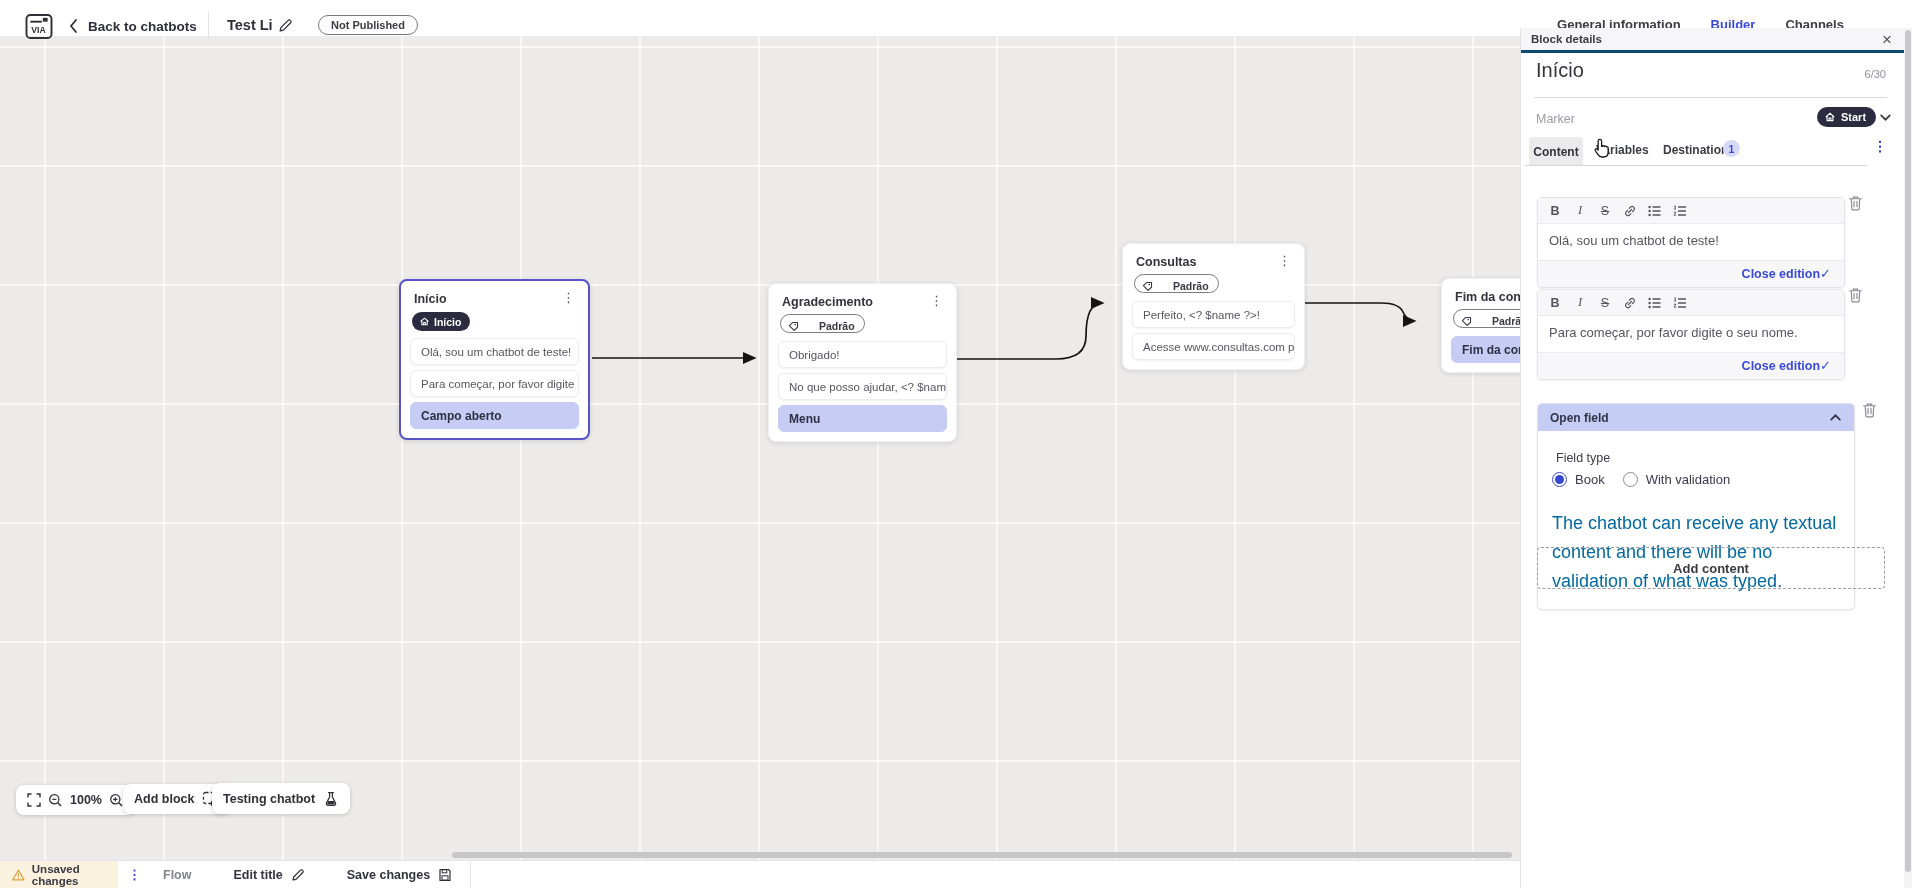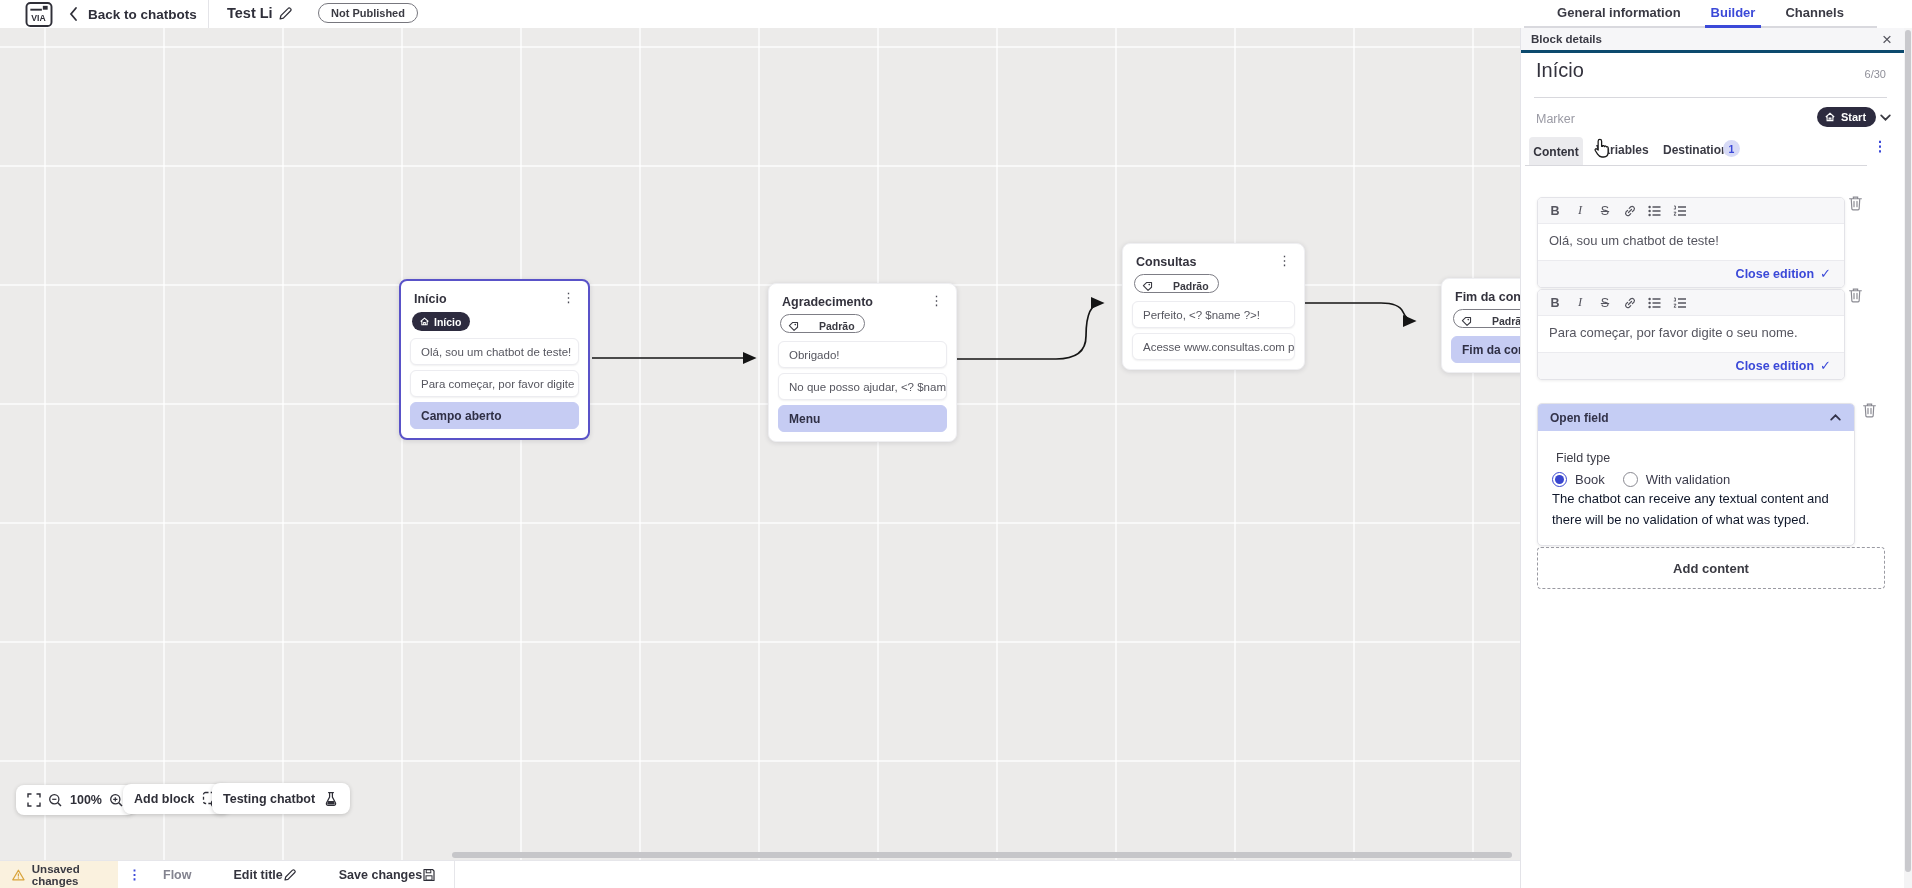--- a/index.html
+++ b/index.html
@@ -1,21 +1,21 @@
 <!DOCTYPE html>
 <html><head>
 <meta charset="utf-8">
 <style>
   * { margin:0; padding:0; box-sizing:border-box; }
   html,body { width:1912px; height:888px; overflow:hidden; }
   body { font-family:"Liberation Sans", sans-serif; color:#33323d; background:#fff; }
   .app { position:relative; width:1912px; height:888px; overflow:hidden; background:#fff; }
 
   
-  .topbar { position:absolute; left:0; top:0; width:1912px; height:24px; background:#fff; z-index:30;text-align:right; }
+  .topbar { position:absolute; left:0; top:12px; width:1912px; height:24px; background:#fff; z-index:30;text-align:right; }
   .logo { position:absolute; left:24px; top:2px; width:30px; height:25px; }
   .back-btn { position:absolute; left:68px; top:0; height:28px; display:flex; align-items:center; gap:10px; cursor:pointer; }
   .back-btn span { font-size:13.5px; font-weight:600; color:#2f2f3a; }
   .tb-divider { position:absolute; left:208px; top:0; width:1px; height:28px; background:#e4e4e8; }
   .bot-title { position:absolute; left:227px; top:5px; font-size:14.5px; font-weight:600; color:#2f2f3a; }
   .tb-pencil { position:absolute; left:278px; top:6px; }
   .status-pill { position:absolute; left:318px; top:3px; height:20px; padding:0 12px; border:1px solid #77777e; border-radius:10px; font-size:11px; font-weight:600; color:#3a3a42; display:flex; align-items:center; }
   .top-tabs { position:absolute; left:1524px; top:0; width:353px; height:28px; display:flex; align-items:center; justify-content:center; gap:30px; }
   .top-tabs::after { content:""; position:absolute; left:0; right:0; bottom:0; height:2px; background:#d9d9de; }
   .top-tab { font-size:13px; font-weight:600; color:#3a3a44; cursor:pointer; position:relative; height:28px; line-height:26px; }
@@ -46,21 +46,21 @@
   .float-card { position:absolute; background:#fff; border-radius:8px; box-shadow:0 1px 4px rgba(0,0,0,.18); display:flex; align-items:center; gap:8px; height:30px; padding:0 11px; font-size:12.5px; font-weight:700; color:#2f2f38; z-index:20; }
   .zoombar { left:16px; top:785px; gap:7px; }
   .addblock { left:123px; top:784px; }
   .testing  { left:212px; top:783px; height:31px; }
 
   
   .statusbar { position:absolute; left:0; top:860px; width:1520px; height:28px; background:#fff; border-top:1px solid #e6e6ea; display:flex; align-items:center; z-index:25; }
   .unsaved { width:118px; height:28px; background:#faf1de; display:flex; align-items:center; gap:7px; padding:0 8px 0 12px; font-size:11.5px; font-weight:700; color:#3a3a42;justify-content:center; }
   .sb-kebab { color:#3b49d8; font-size:13px; font-weight:700; margin-left:10px; cursor:pointer; }
   .sb-flow { margin-left:22px; font-size:12.5px; font-weight:700; color:#83838f; cursor:pointer; }
-  .sb-item { margin-left:42px; display:flex; align-items:center; gap:0; font-size:12.5px; font-weight:700; color:#34343e; cursor:pointer; }
+  .sb-item { margin-left:42px; display:flex; align-items:center; gap:8px; font-size:12.5px; font-weight:700; color:#34343e; cursor:pointer; }
   .sb-divider { width:1px; height:28px; background:#e6e6ea; margin-left:18px; }
 
   
   .panel { position:absolute; left:1520px; top:28px; width:384px; height:860px; background:#fff; border-left:1px solid #e3e3e8; z-index:40; }
   .pd-bar { position:absolute; left:0; top:0; width:100%; height:25px; background:#f6f6f8; border-bottom:3px solid #0c4a6e; display:flex; align-items:center; justify-content:space-between; padding:0 12px 0 10px; }
   .pd-bar .lbl { font-size:11.5px; font-weight:600; color:#3a3a44; }
   .pd-close { font-size:17px; color:#55555e; line-height:17px; cursor:pointer; }
   .p-title { position:absolute; left:15px; top:31px; font-size:20px; font-weight:500; color:#33323d; }
   .p-counter { position:absolute; right:18px; top:40px; font-size:11px; color:#8f8f99; }
   .p-title-underline { position:absolute; left:13px; top:69px; width:353px; height:1px; background:#d8d8dd; }
@@ -76,41 +76,41 @@
   .p-tab-badge { position:absolute; left:202px; top:112px; width:17px; height:17px; border-radius:50%; background:#d7daf6; color:#3b49d8; font-size:10.5px; font-weight:700; display:flex; align-items:center; justify-content:center; }
   .p-kebab { position:absolute; left:352px; top:110px; color:#3b49d8; font-size:14px; font-weight:700; cursor:pointer; }
 
   .editor { position:absolute; left:16px; width:308px; border:1px solid #e3e3e8; border-radius:5px; background:#fff; box-shadow:0 1px 3px rgba(0,0,0,.07); overflow:hidden; }
   .ed-toolbar { height:26px; background:#f7f7f9; border-bottom:1px solid #ebebef; display:flex; align-items:center; gap:11px; padding:0 10px; }
   .ed-tb { font-size:12.5px; color:#55555f; width:14px; text-align:center; cursor:pointer; }
   .ed-b { font-weight:700; }
   .ed-i { font-style:italic; font-family:"Liberation Serif", serif; }
   .ed-s { text-decoration:line-through; }
   .ed-body { padding:7px 11px 8px; font-size:13px; color:#55555f; line-height:1.6; background:#fff; }
-  .ed-footer { height:27px; background:#f7f7f9; border-top:1px solid #ebebef; display:flex; align-items:center; justify-content:flex-end; gap:6px; padding:0 13px; }
+  .ed-footer { height:27px; background:#f7f7f9; border-top:1px solid #ebebef; display:flex; align-items:center; justify-content:flex-end; padding:0 13px; }
   .ed-close { font-size:12.5px; font-weight:700; color:#3b49d8; cursor:pointer; }
   .ed-check { color:#3b49d8; font-size:13px; }
   .editor-1 { top:169px; }
   .editor-2 { top:261px; }
   .trash { position:absolute; cursor:pointer; }
   .trash-1 { left:327px; top:167px; }
   .trash-2 { left:327px; top:259px; }
   .trash-3 { left:341px; top:374px; }
 
   .openfield { position:absolute; left:16px; top:375px; width:318px; border:1px solid #e3e3e8; border-radius:5px; background:#fff; box-shadow:0 1px 3px rgba(0,0,0,.07); overflow:hidden; }
   .of-head { height:27px; background:#c5cdf4; display:flex; align-items:center; justify-content:space-between; padding:0 12px; cursor:pointer; }
   .of-head .t { font-size:12px; font-weight:700; color:#33334a; }
   .of-body { padding:20px 14px 14px; }
   .of-ftl { font-size:12.5px; color:#3c3c46; padding-left:4px; }
   .of-radios { display:flex; align-items:center; gap:18px; margin-top:7px; }
   .radio-opt { display:flex; align-items:center; gap:8px; font-size:13px; color:#3a3a4a; cursor:pointer; }
   .radio { width:15px; height:15px; border-radius:50%; border:1.5px solid #8a8a92; background:#fff; position:relative; }
   .radio.sel { border-color:#3946cf; }
   .radio.sel::after { content:""; position:absolute; left:1.5px; top:1.5px; width:9px; height:9px; border-radius:50%; background:#3946cf; }
-  .of-desc { margin-top:2px; font-size:13px; line-height:1.6; color:#0f172a; }
+  .of-desc { margin-top:22px; font-size:18px; line-height:1.6; color:#0369a1; }
 
   .add-content { position:absolute; left:16px; top:519px; width:348px; height:42px; border:1px dashed #9a9aa2; border-radius:4px; background:transparent; font-family:"Liberation Sans", sans-serif; font-size:13px; font-weight:600; color:#3a3a42; cursor:pointer; }
 
   .vscroll { position:absolute; left:1904px; top:28px; width:8px; height:860px; background:#f4f4f5; z-index:50; }
   .vscroll .thumb { position:absolute; left:1px; top:2px; width:6px; height:842px; background:#c9c9cd; border-radius:3px; }
 
   .cursor-hand { position:absolute; left:1592px; top:138px; z-index:60; pointer-events:none; }
 
   svg.icon { display:block; }
 </style>

